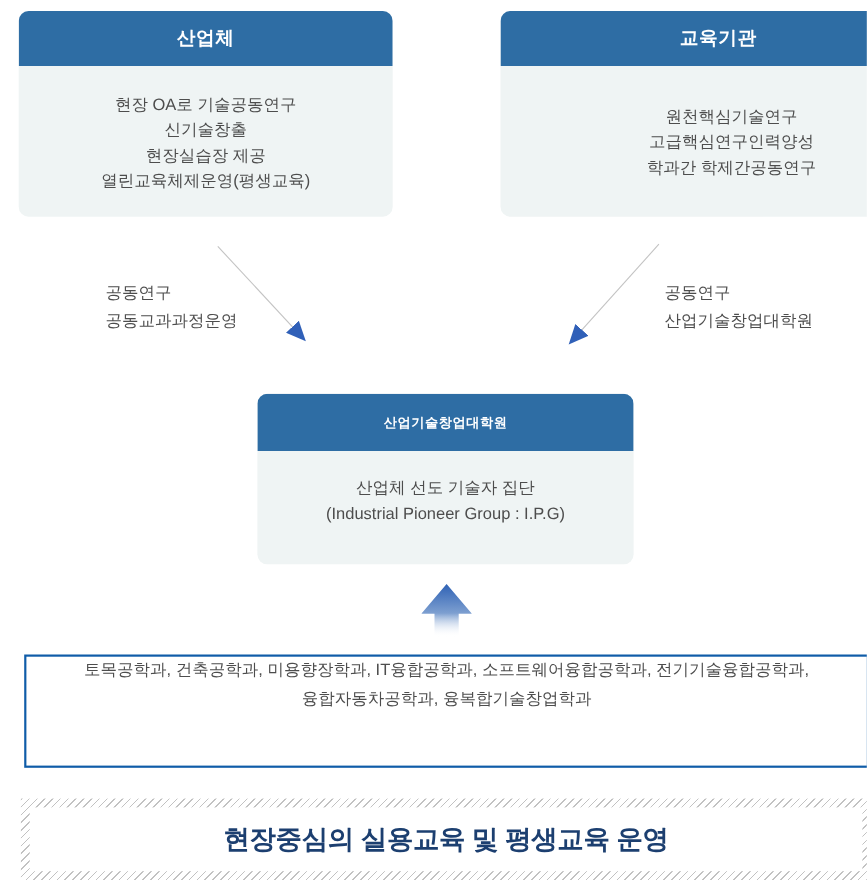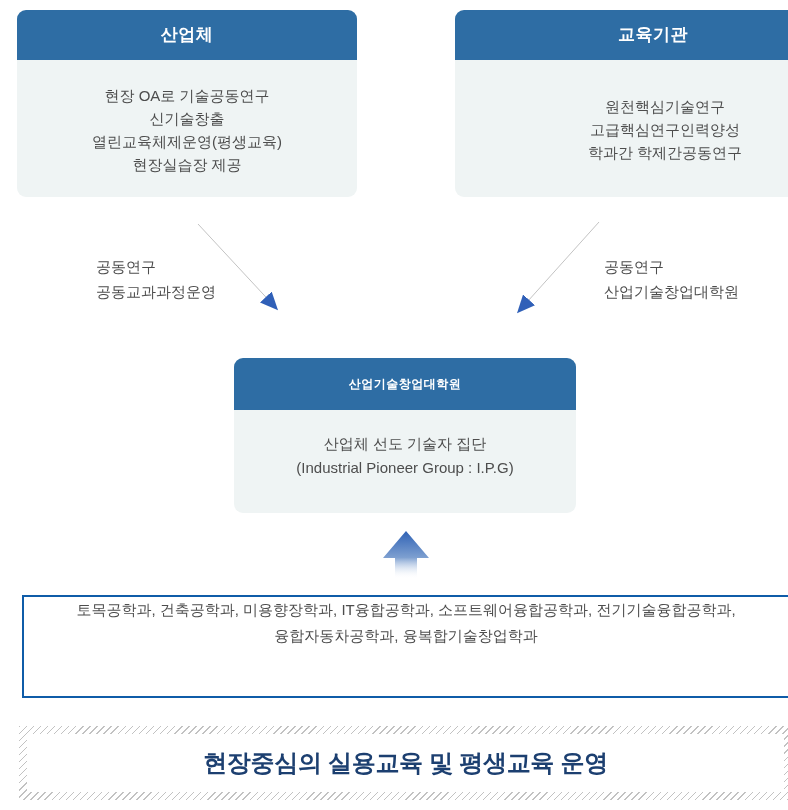--- a/index.html
+++ b/index.html
@@ -46,22 +46,22 @@
 </head>
 <body>
 
 <div class="stage">
 
   <div class="info-box box-industry">
     <div class="hdr">산업체</div>
     <div class="bdy">
       <div class="line">현장 OA로 기술공동연구</div>
       <div class="line">신기술창출</div>
+      <div class="line">현장실습장 제공</div>
       <div class="line">열린교육체제운영(평생교육)</div>
-      <div class="line">현장실습장 제공</div>
     </div>
   </div>
 
   <div class="info-box box-education">
     <div class="hdr">교육기관</div>
     <div class="bdy">
       <div class="line">원천핵심기술연구</div>
       <div class="line">고급핵심연구인력양성</div>
       <div class="line">학과간 학제간공동연구</div>
     </div>

